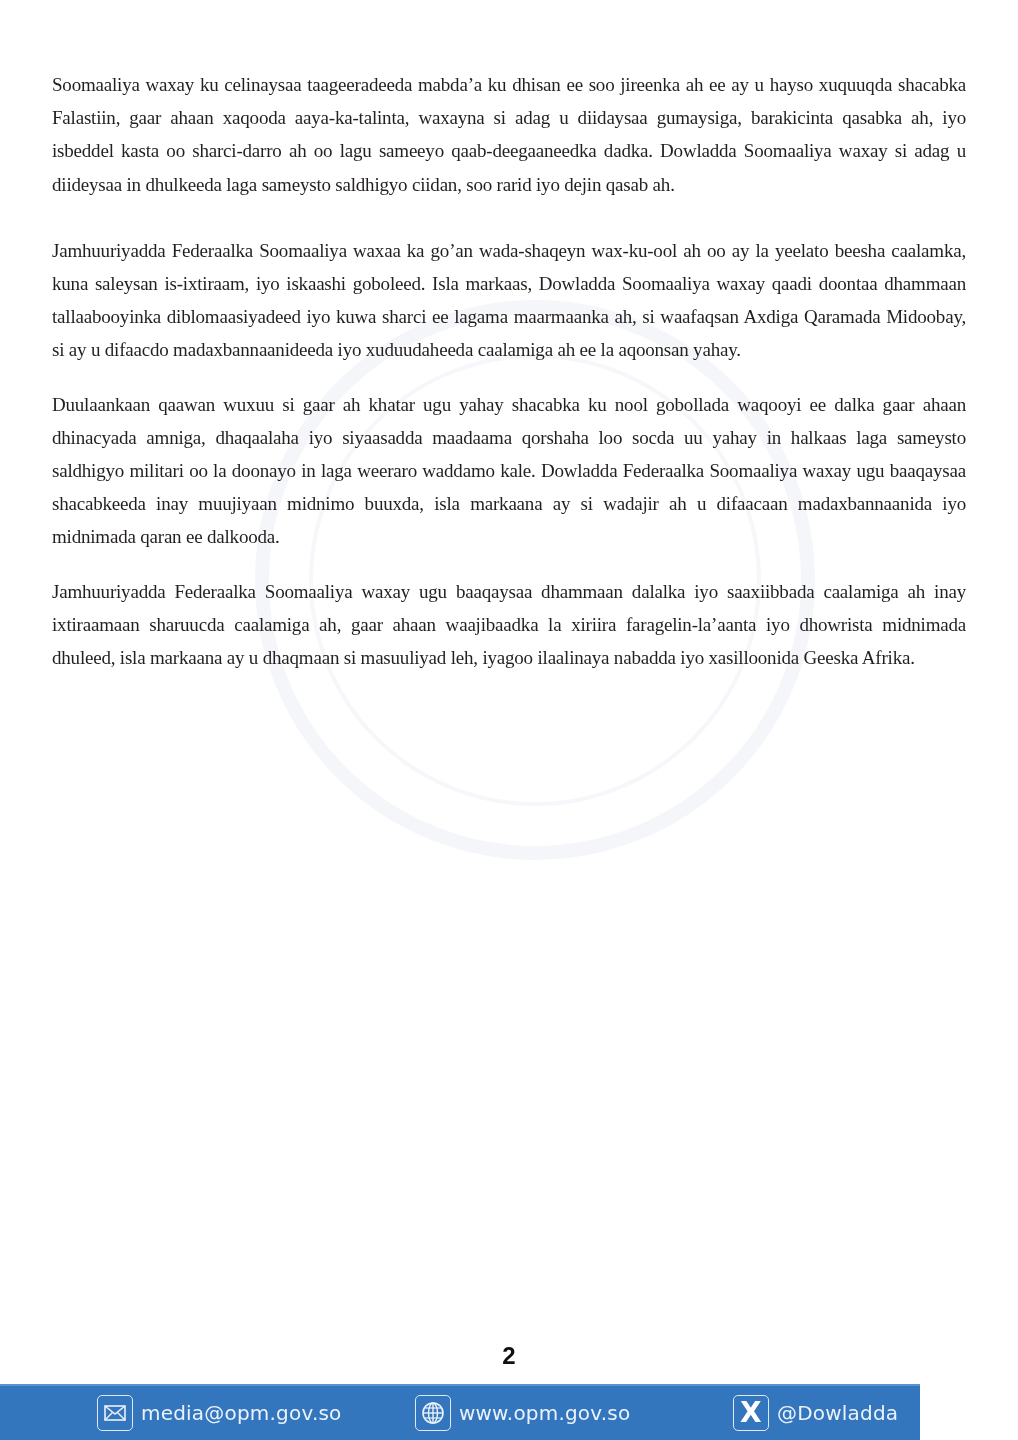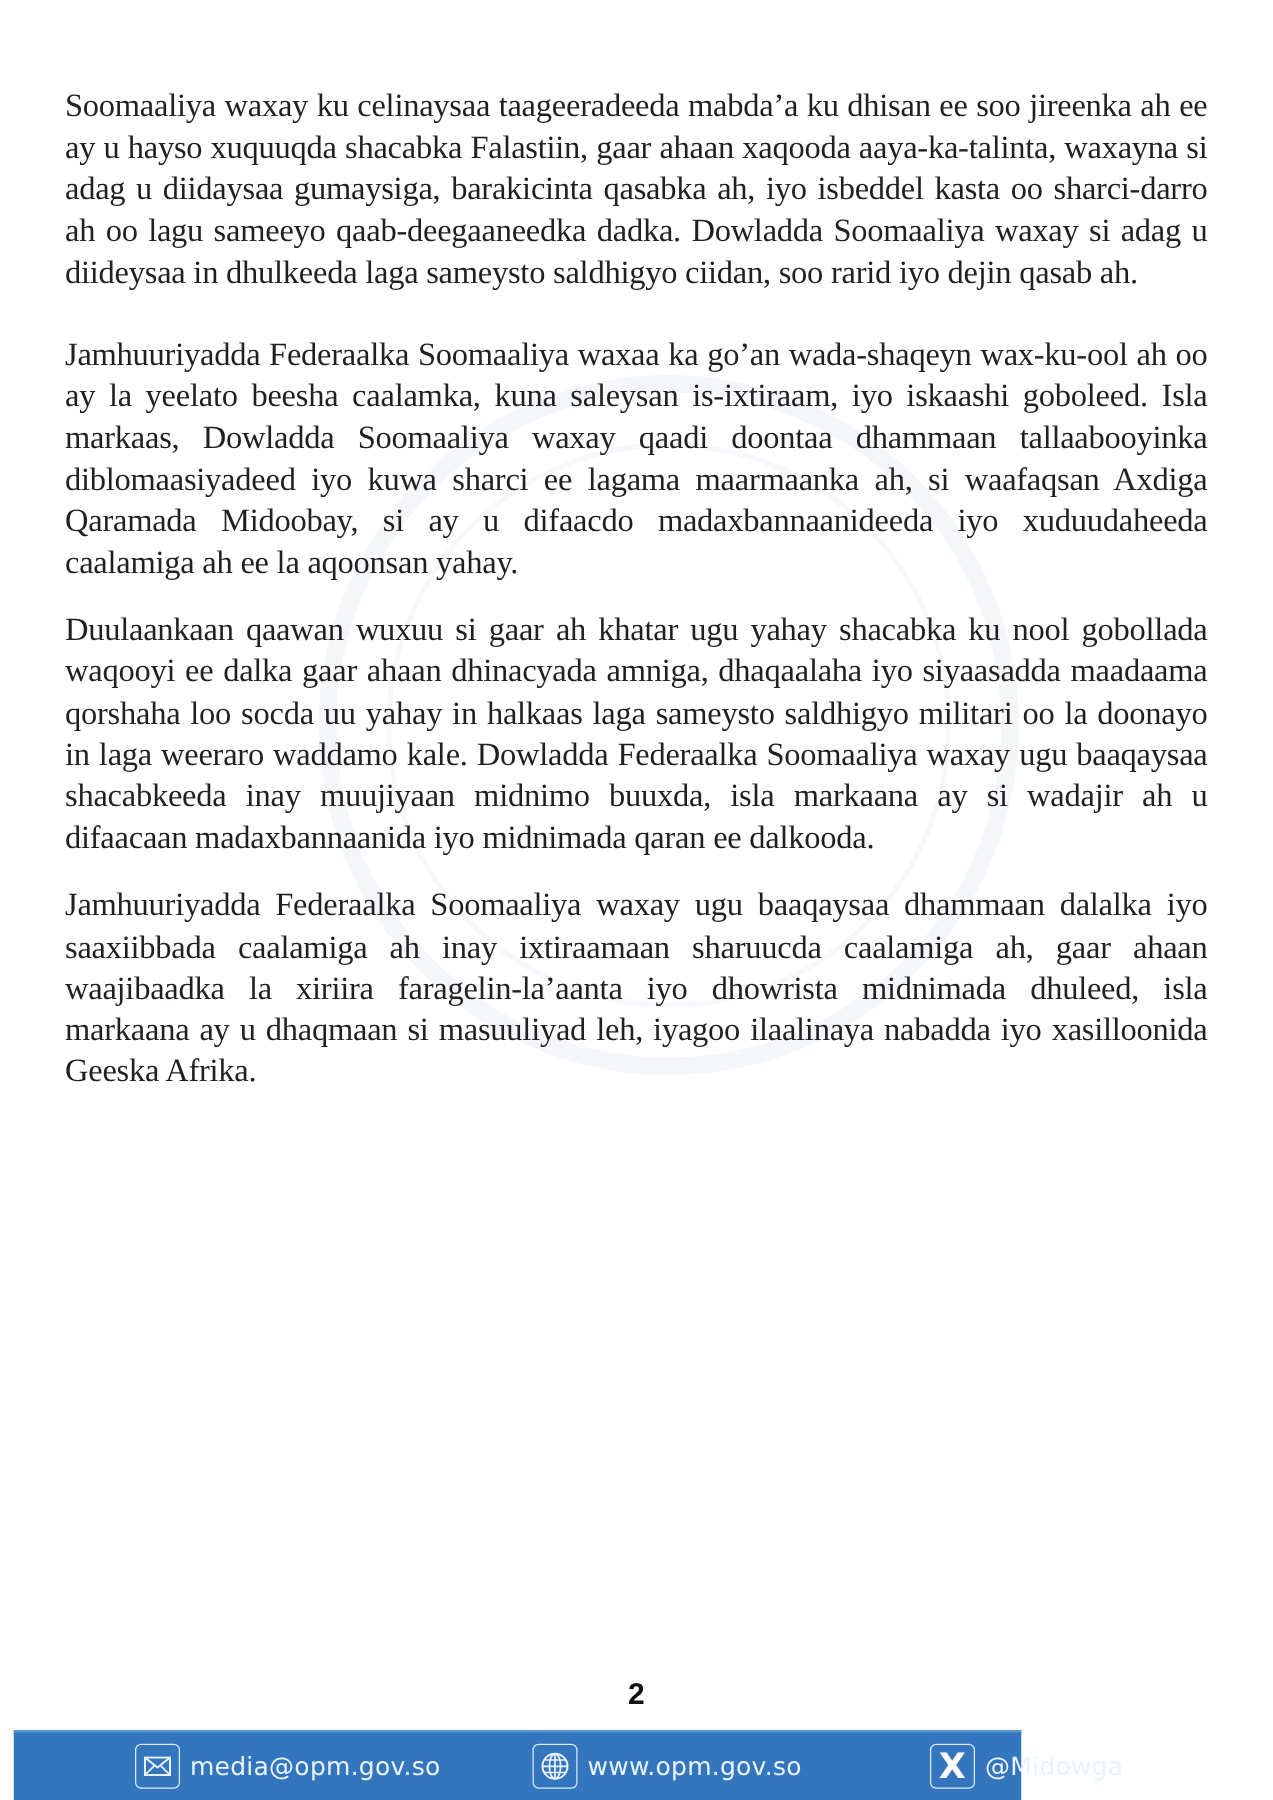--- a/index.html
+++ b/index.html
@@ -34,43 +34,43 @@
       border: 4px solid rgba(215, 222, 235, 0.25);
     }
     .content {
       position: absolute;
       left: 52px;
       top: 68px;
       width: 914px;
     }
     .para {
       margin: 0;
-      font-size: 26px;
+      font-size: 19px;
       line-height: 33.2px;
       text-align: justify;
       letter-spacing: -0.2px;
     }
     .para + .para { margin-top: 21px; }
     .para.first-gap { margin-bottom: 33px; }
     .page-number {
       position: absolute;
       top: 1342px;
       left: 0;
       width: 1018px;
       text-align: center;
       font-family: "Liberation Sans", "DejaVu Sans", sans-serif;
       font-weight: bold;
       font-size: 24px;
       color: #111;
     }
     .footer {
       position: absolute;
-      left: 11px;
+      left: 0;
       top: 1384px;
-      width: 806px;
+      width: 920px;
       height: 56px;
       background: #3476bd;
       border-top: 2px solid #5a93cf;
       box-sizing: border-box;
     }
     .footer-item {
       position: absolute;
       top: 8px;
       height: 38px;
       display: flex;
@@ -143,15 +143,15 @@
         <line x1="3.5" y1="17" x2="20.5" y2="17" stroke="#eaf2fb" stroke-width="1.2"></line>
       </svg>
     </span>
     <span>www.opm.gov.so</span>
   </a>
 
   <a class="footer-item social">
     <span class="icon-box">
       <span class="x-glyph">X</span>
     </span>
-    <span>@Midowga</span>
+    <span>@Dowladda</span>
   </a>
 </footer>
 
 </body></html>

